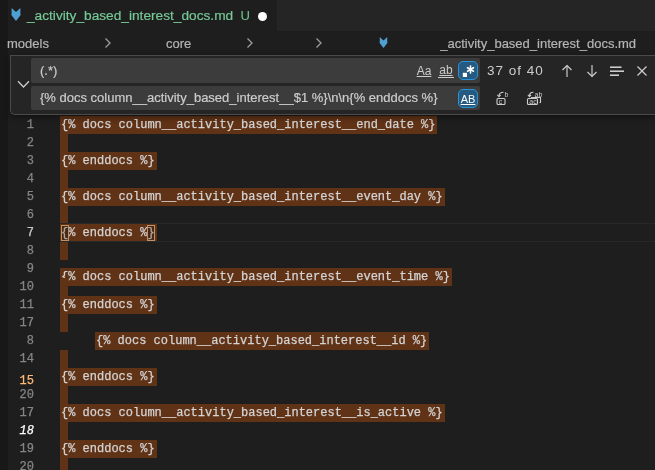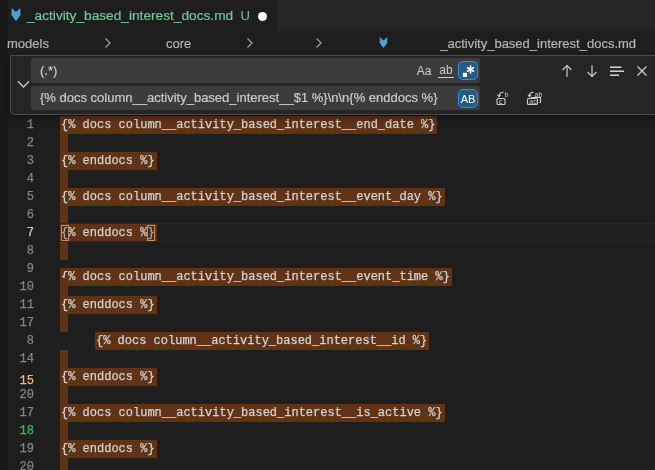--- a/index.html
+++ b/index.html
@@ -26,21 +26,21 @@
   .bracket{width:6px;height:14px;border:1px solid #bf9268;background:rgba(0,0,0,0.2);}
   
   #fw{left:10px;top:55px;width:644px;height:58px;background:#252526;
       border:1px solid #4a4a4a;border-right:none;border-radius:0 0 0 5px;
       box-shadow:0 2px 6px rgba(0,0,0,0.45);}
   .inp{background:#3c3c3c;border-radius:2px;}
   #sinp{left:20px;top:2px;width:449px;height:25px;}
   #rinp{left:20px;top:30px;width:449px;height:24px;}
   .itxt{color:#cccccc;font-size:13px;white-space:pre;overflow:hidden;-webkit-text-stroke:0.2px currentColor;}
   .tbtn{width:20px;height:19px;display:flex;align-items:center;justify-content:center;
-        color:#cccccc;font-size:12px;border-radius:3px;}
+        color:#cccccc;font-size:12px;border-radius:3px;text-decoration:underline;}
   .tactive{background:#275a80;border:1px solid #2794d8;box-sizing:border-box;border-radius:5px;}
   .cnt{color:#cccccc;font-size:13px;}
 </style>
 </head>
 <body>
 
 <div class="abs" style="left:0;top:0;width:8px;height:470px;background:#181818;"></div>
 
 <div class="abs" id="tabstrip"></div>
 <div class="abs" id="tab"></div>
@@ -97,21 +97,21 @@
 <div class="abs lnum mono" style="top:332px;color:#858585;">8</div>
 <div class="abs row mono" style="top:332px;margin-left:35px;"><span class="hl">{% docs column__activity_based_interest__id %}</span></div>
 <div class="abs lnum mono" style="top:350px;color:#858585;">14</div>
 <div class="abs ehl" style="top:350px;"></div>
 <div class="abs lnum mono" style="top:372px;color:#fdba74;">15</div>
 <div class="abs row mono" style="top:368px;"><span class="hl">{% enddocs %}</span></div>
 <div class="abs lnum mono" style="top:386px;color:#858585;">20</div>
 <div class="abs ehl" style="top:386px;"></div>
 <div class="abs lnum mono" style="top:404px;color:#858585;">17</div>
 <div class="abs row mono" style="top:404px;"><span class="hl">{% docs column__activity_based_interest__is_active %}</span></div>
-<div class="abs lnum mono" style="top:422px;color:#22c55e;">18</div>
+<div class="abs lnum mono" style="top:422px;color:#ffffff;font-style:italic;">18</div>
 <div class="abs ehl" style="top:422px;"></div>
 <div class="abs lnum mono" style="top:440px;color:#858585;">19</div>
 <div class="abs row mono" style="top:440px;"><span class="hl">{% enddocs %}</span></div>
 <div class="abs lnum mono" style="top:458px;color:#858585;">20</div>
 <div class="abs ehl" style="top:458px;"></div>
   </div>
 
 <div class="abs clb" style="top:223px;"></div>
 <div class="abs clb" style="top:241px;"></div>
 
@@ -131,20 +131,21 @@
   <div class="abs tbtn tactive" style="left:447px;top:5px;">
     <svg width="14" height="14" viewBox="0 0 14 14">
       <rect x="1.8" y="8.8" width="4.2" height="4.2" fill="#ffffff"></rect>
       <g stroke="#ffffff" stroke-width="1.6" stroke-linecap="round">
         <path d="M9.5 2 L9.5 9"></path>
           <path d="M6.5 3.7 L12.5 7.2"></path>
           <path d="M12.5 3.7 L6.5 7.2"></path>
       </g>
     </svg>
   </div>
+  <div class="abs cnt" style="left:476px;top:2px;height:25px;line-height:25px;font-size:13.5px;letter-spacing:1px;">37 of 40</div>
   <svg class="abs" style="left:548px;top:7px;" width="16" height="16" viewBox="0 0 16 16">
       <g stroke="#cccccc" stroke-width="1.2" fill="none">
         <path d="M8 2.5 L8 14"></path>
         <path d="M3.5 7 L8 2.5 L12.5 7"></path>
       </g>
     </svg>
   <svg class="abs" style="left:573px;top:7px;" width="16" height="16" viewBox="0 0 16 16">
       <g stroke="#cccccc" stroke-width="1.2" fill="none">
         <path d="M8 2 L8 13.5"></path>
         <path d="M3.5 9 L8 13.5 L12.5 9"></path>

